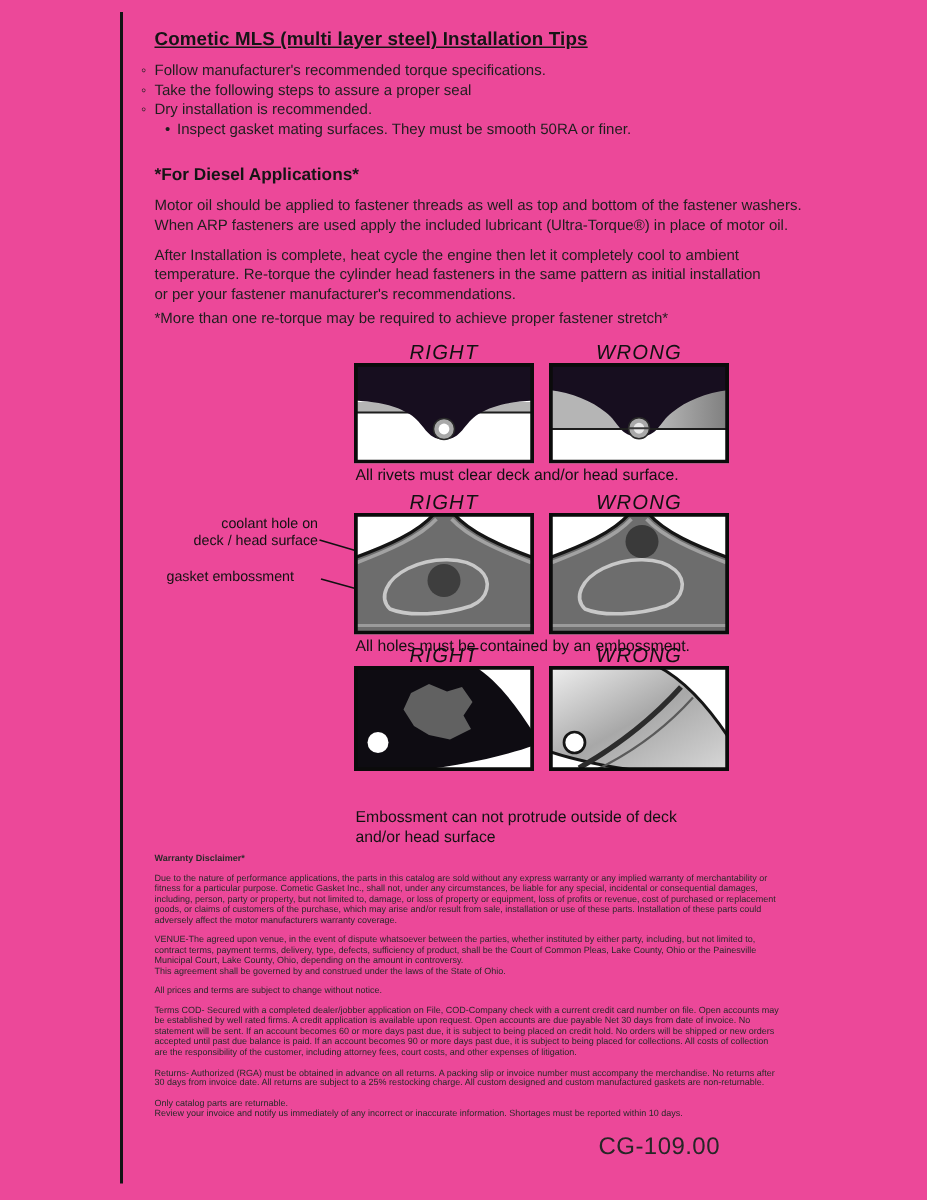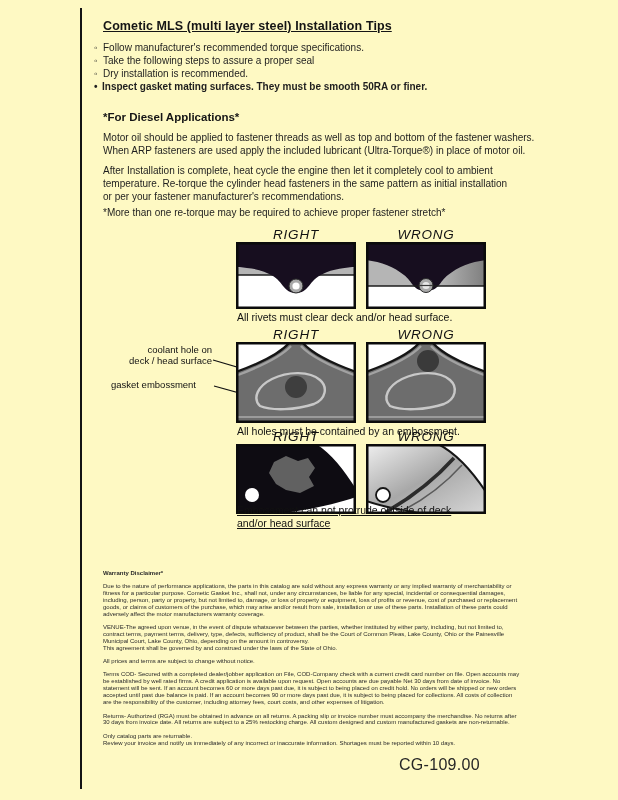--- a/index.html
+++ b/index.html
@@ -1,42 +1,42 @@
 <!DOCTYPE html>
 <html><head>
 <meta charset="utf-8">
 <style>
   html,body{margin:0;padding:0;background:#e9e9e9;}
   .page{
-    position:relative;width:618px;height:800px;background:#fef9c3;
+    position:relative;width:618px;height:800px;background:#ec4899;
     font-family:"Liberation Sans", sans-serif;color:#222;overflow:hidden;
     margin:0 auto;
   }
   .vrule{position:absolute;left:80px;top:8px;width:1.5px;height:781px;background:#141414;}
   .title{position:absolute;left:103px;top:19px;margin:0;font-size:12.5px;font-weight:bold;
          text-decoration:underline;white-space:nowrap;color:#151515;letter-spacing:0.1px;}
   .tips{position:absolute;left:94px;top:41px;margin:0;padding:0;list-style:none;
         font-size:10px;line-height:13px;color:#1e1e1e;}
   .tip{white-space:nowrap;}
   .tip::before{content:"◦";display:inline-block;width:9px;}
-  .tip.sub{margin-left:0;font-weight:bold;}
+  .tip.sub{margin-left:16px;}
   .tip.sub::before{content:"•";width:8px;}
   .diesel-heading{position:absolute;left:103px;top:111px;margin:0;font-size:11.5px;
                   font-weight:bold;color:#151515;white-space:nowrap;}
   .body{position:absolute;left:103px;margin:0;font-size:10px;line-height:13px;
         color:#1e1e1e;white-space:pre-line;}
   .p1{top:131px;} .p2{top:164px;} .p3{top:206px;}
   .dg-label{position:absolute;width:120px;text-align:center;font-size:13.5px;
             letter-spacing:0.8px;color:#111;white-space:nowrap;font-style:italic;}
   .col-l{left:236px;} .col-r{left:366px;}
   .row1{top:227px;} .row2{top:327px;} .row3{top:429px;}
   .panel{position:absolute;display:block;}
   .caption{position:absolute;left:237px;font-size:10.5px;line-height:12.5px;
            color:#111;white-space:pre-line;}
-  .cap1{top:311px;} .cap2{top:425px;} .cap3{top:504px;text-decoration:underline;}
+  .cap1{top:311px;} .cap2{top:425px;} .cap3{top:539px;}
   .callout{position:absolute;left:95px;width:117px;text-align:right;font-size:9.5px;
            line-height:11px;color:#111;white-space:pre-line;}
   .co1{top:344px;} .co2{top:379px;text-align:center;}
   .leaders{position:absolute;left:95px;top:340px;}
   .warranty{position:absolute;left:103px;top:570px;width:432px;font-size:6px;
             line-height:6.9px;color:#2a2a2a;}
   .warranty .w-head{font-weight:bold;margin:0 0 6px 0;}
   .warranty p{margin:0 0 6.5px 0;white-space:pre-line;}
   .pagenum{position:absolute;left:399px;top:756px;font-size:16px;color:#262626;
            letter-spacing:0.3px;}

